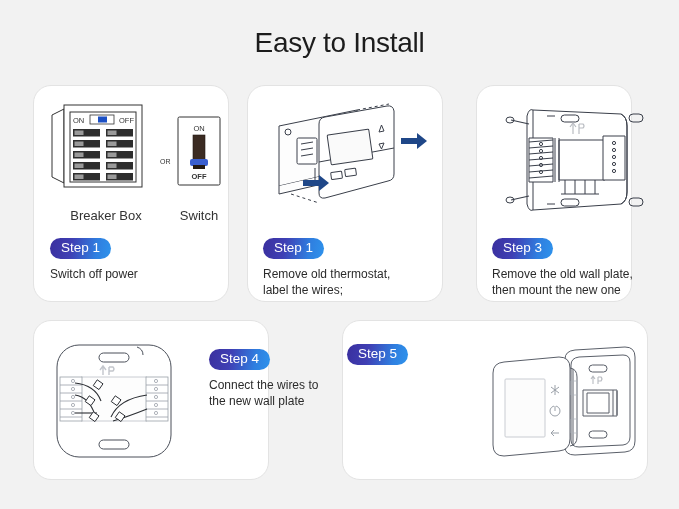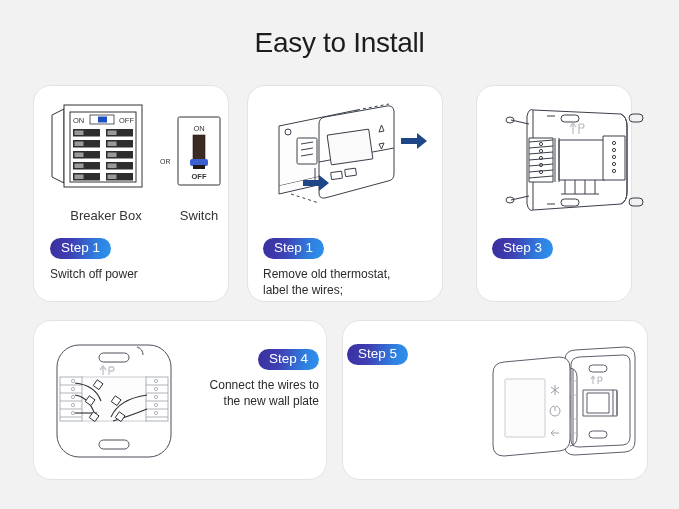--- a/index.html
+++ b/index.html
@@ -29,21 +29,21 @@
     position: absolute;
     background: #ffffff;
     border: 1px solid #e3e3e3;
     border-radius: 18px;
   }
   
   #card1 { left: 33px;  top: 85px;  width: 196px; height: 217px; }
   #card2 { left: 247px; top: 85px;  width: 196px; height: 217px; }
   #card3 { left: 476px; top: 85px;  width: 156px; height: 217px; }
   
-  #card4 { left: 33px;  top: 320px; width: 294px; height: 160px; text-align: right; }
+  #card4 { left: 33px;  top: 320px; width: 236px; height: 160px; }
   #card5 { left: 342px; top: 320px; width: 306px; height: 160px; }
 
   .art { position: absolute; }
   .caption-block { position: absolute; }
   .badge {
     display: inline-block;
     padding: 3px 11px 4px 11px;
     border-radius: 11px;
     background: linear-gradient(100deg, #3a2f9e 0%, #3f3fb4 35%, #2f7fe0 75%, #2e93ec 100%);
     color: #ffffff;
@@ -255,20 +255,22 @@
         <g fill="none" stroke="#b9bcc2" stroke-width="1.2">
           <path d="M70,24 L70,34"></path>
           <path d="M67,27 L70,23 L73,27"></path>
           <path d="M76,24 L76,34 M76,24 L80,24 Q82,26 80,28 L76,28"></path>
         </g>
       </svg>
     </div>
 
     <div class="caption-block" style="left:15px; top:152px; width:178px;">
       <div class="badge">Step 3</div>
+      <div class="step-text">Remove the old wall plate,
+then mount the new one</div>
     </div>
   </div>
 
   <div class="card" id="card4">
 
     <div class="art" style="left:17px; top:18px;">
       <svg width="126" height="124" viewBox="0 0 126 124">
         <g fill="none" stroke="#4a4f59" stroke-width="1" stroke-linejoin="round">
 
           <rect x="6" y="6" width="114" height="112" rx="22" fill="#ffffff"></rect>

